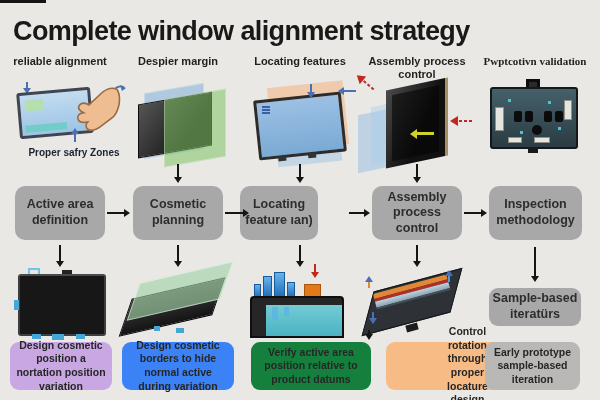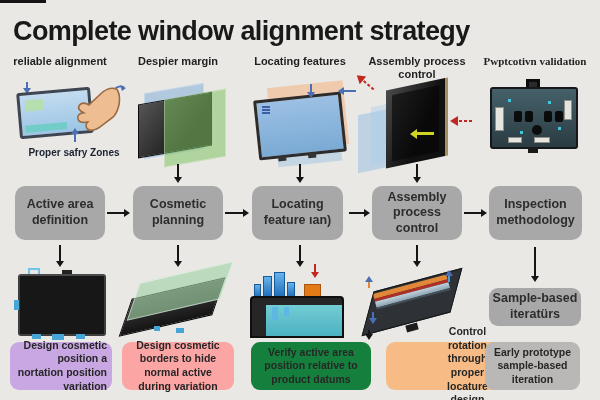--- a/index.html
+++ b/index.html
@@ -148,21 +148,21 @@
     </div>
     <div class="shape" style="left:38px;top:60px;width:10px;height:6px;background:#1a1a1a;"></div>
   </div>
 
   <div class="varrow" style="left:177px;top:164px;height:13px;"></div>
   <div class="varrow" style="left:299px;top:164px;height:13px;"></div>
   <div class="varrow" style="left:416px;top:164px;height:13px;"></div>
 
   <div class="pbox" style="left: 15px; width: 90px; background-color: rgb(168, 168, 168);">Active area definition</div>
   <div class="pbox" style="left: 133px; width: 90px; background-color: rgb(168, 168, 168);">Cosmetic planning</div>
-  <div class="pbox" style="left: 252px; width: 91px; background-color: rgb(168, 168, 168);">Locating feature ıan)</div>
+  <div class="pbox" style="left: 240px; width: 78px; background-color: rgb(168, 168, 168);">Locating feature ıan)</div>
   <div class="pbox" style="left: 372px; width: 90px; background-color: rgb(168, 168, 168);">Assembly process control</div>
   <div class="pbox" style="left: 489px; width: 93px; background-color: rgb(168, 168, 168);">Inspection methodology</div>
 
   <div class="harrow" style="left:107px;top:212px;width:17px;"></div>
   <div class="harrow" style="left:225px;top:212px;width:18px;"></div>
   <div class="harrow" style="left:349px;top:212px;width:15px;"></div>
   <div class="harrow" style="left:464px;top:212px;width:17px;"></div>
 
   <div class="varrow" style="left:59px;top:245px;height:16px;"></div>
   <div class="varrow" style="left:177px;top:245px;height:16px;"></div>
@@ -210,19 +210,19 @@
     </div>
     <div class="uarrow" style="left:8px;top:14px;height:6px;background:#e08838;"></div>
     <div class="uarrow" style="left:88px;top:8px;height:6px;background:#4aa0d8;"></div>
     <div class="varrow blue" style="left:12px;top:44px;height:6px;"></div>
     <div class="shape" style="left:46px;top:56px;width:12px;height:7px;background:#1c1c1c;transform:rotate(-15deg);"></div>
   </div>
   <div class="varrow" style="left:368px;top:330px;height:4px;"></div>
 
   <div class="sbox" style="left: 489px; top: 288px; width: 92px; height: 38px; background-color: rgb(168, 168, 168);">Sample-based iteratürs</div>
 
-  <div class="cbox" style="left: 10px; width: 102px; background-color: rgb(201, 167, 227); text-align: right;">Design cosmetic position a nortation position variation</div>
-  <div class="cbox" style="left: 122px; width: 112px; background-color: #fca5a5;">Design cosmetic borders to hide normal active during variation</div>
+  <div class="cbox" style="left: 10px; width: 102px; background-color: rgb(201, 167, 227);">Design cosmetic position a nortation position variation</div>
+  <div class="cbox" style="left: 122px; width: 112px; background-color: #3b82f6;">Design cosmetic borders to hide normal active during variation</div>
   <div class="cbox" style="left: 251px; width: 120px; background-color: #15803d;">Verify active area position relative to product datums</div>
   <div class="cbox" style="left: 386px; width: 120px; background-color: rgb(247, 188, 133); padding-left: 48px;">Control rotation through proper locature design</div>
   <div class="cbox" style="left: 485px; width: 95px; background-color: rgb(185, 184, 182);">Early prototype sample-based iteration</div>
 
 </div>
 
 </body></html>

